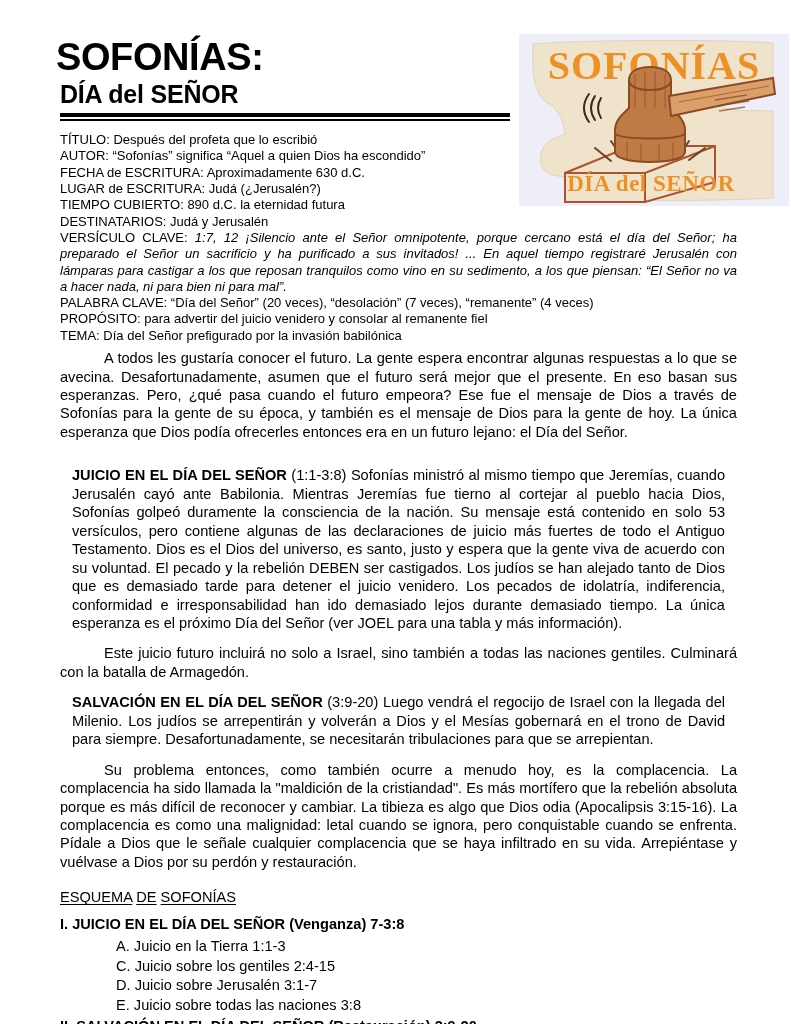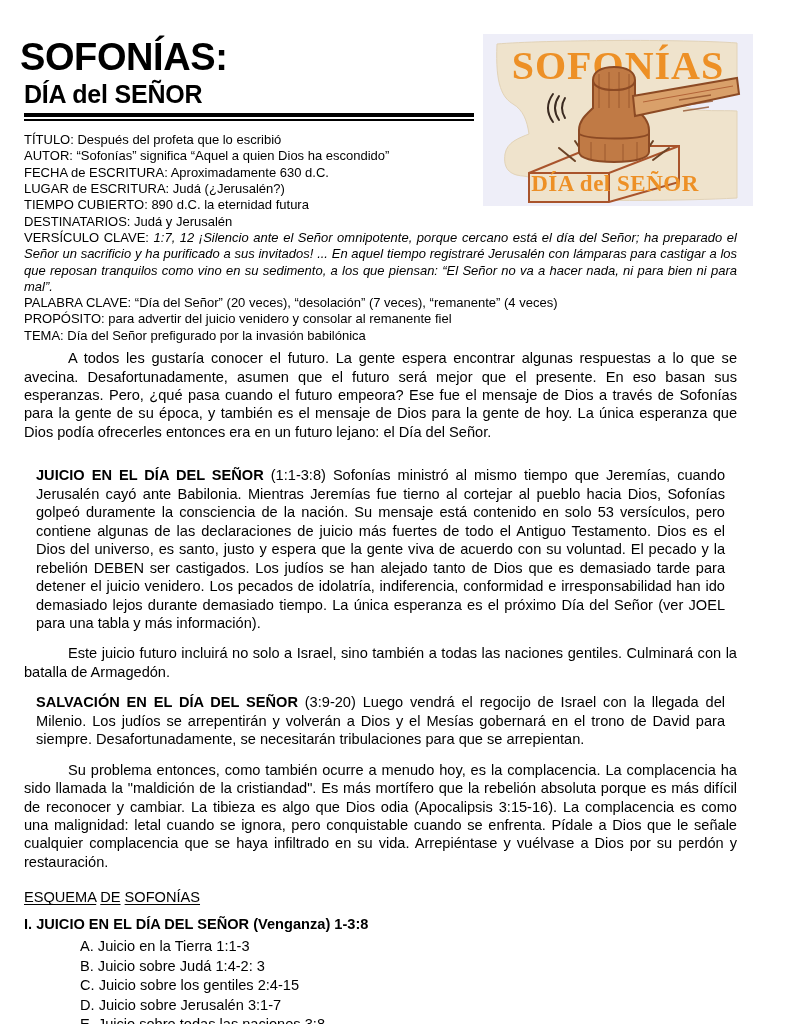--- a/index.html
+++ b/index.html
@@ -14,21 +14,21 @@
     overflow: hidden;
     font-family: "Liberation Sans", sans-serif;
     color: #000000;
     position: relative;
   }
   .page {
     position: relative;
     width: 791px;
     height: 820px;
     box-sizing: border-box;
-    padding: 38px 30px 0 20px;
+    padding: 38px 30px 0 56px;
   }
 
   
   .header-zone {
     position: relative;
     min-height: 92px;
   }
   .title-main {
     font-size: 38px;
     font-weight: bold;
@@ -278,23 +278,22 @@
       <span class="lead">SALVACIÓN EN EL DÍA DEL SEÑOR</span><span> (3:9-20) Luego vendrá el regocijo de Israel con la llegada del Milenio. Los judíos se arrepentirán y volverán a Dios y el Mesías gobernará en el trono de David para siempre. Desafortunadamente, se necesitarán tribulaciones para que se arrepientan.</span>
     </p>
 
     <p class="para">Su problema entonces, como también ocurre a menudo hoy, es la complacencia. La complacencia ha sido llamada la "maldición de la cristiandad". Es más mortífero que la rebelión absoluta porque es más difícil de reconocer y cambiar. La tibieza es algo que Dios odia (Apocalipsis 3:15-16). La complacencia es como una malignidad: letal cuando se ignora, pero conquistable cuando se enfrenta. Pídale a Dios que le señale cualquier complacencia que se haya infiltrado en su vida. Arrepiéntase y vuélvase a Dios por su perdón y restauración.</p>
   </div>
 
   <div class="outline">
 
     <div class="outline-title"><span class="u">ESQUEMA</span> <span class="u">DE</span> <span class="u">SOFONÍAS</span></div>
 
-    <div class="roman">I. JUICIO EN EL DÍA DEL SEÑOR (Venganza) 1-3:8</div>
+    <div class="roman">I. JUICIO EN EL DÍA DEL SEÑOR (Venganza) 7-3:8</div>
     <div class="sub-item">A. Juicio en la Tierra 1:1-3</div>
-    <div class="sub-item">B. Juicio sobre Judá 1:4-2: 3</div>
     <div class="sub-item">C. Juicio sobre los gentiles 2:4-15</div>
     <div class="sub-item">D. Juicio sobre Jerusalén 3:1-7</div>
     <div class="sub-item">E. Juicio sobre todas las naciones 3:8</div>
 
     <div class="roman">II. SALVACIÓN EN EL DÍA DEL SEÑOR (Restauración) 3:9-20</div>
 
   </div>
 
 </div>
 

